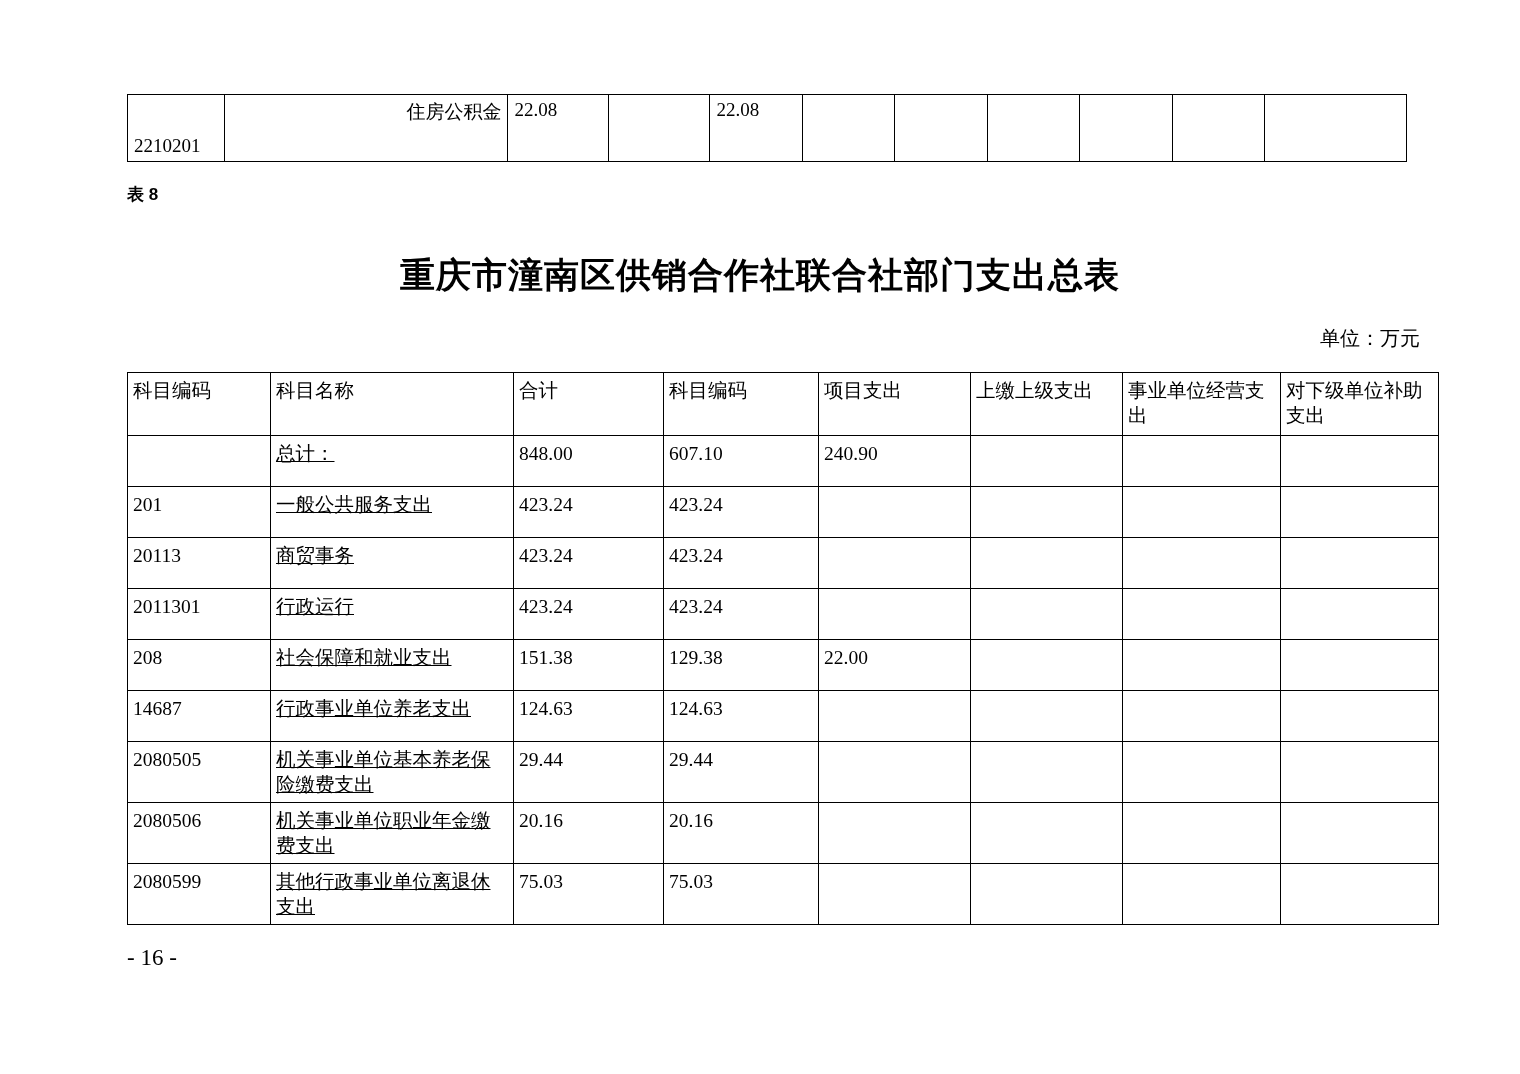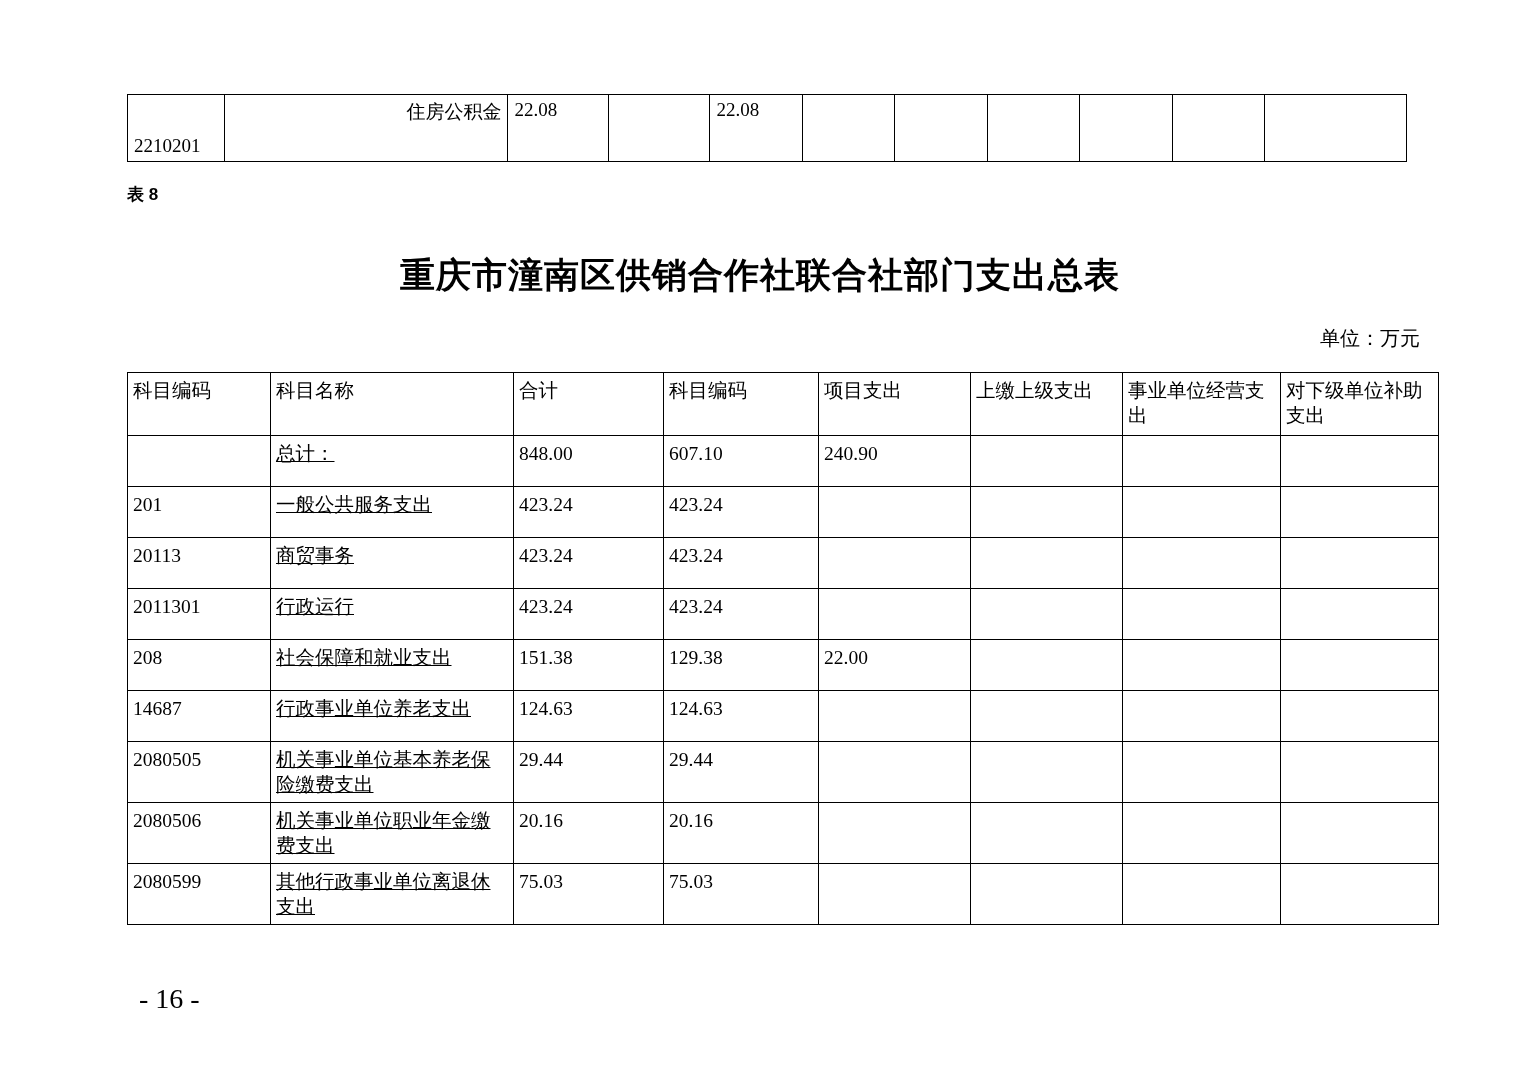--- a/index.html
+++ b/index.html
@@ -114,24 +114,23 @@
 
   .indent1 { padding-left: 24px; }
   .indent2 { padding-left: 44px; }
   .indent3 { padding-left: 60px; }
   .v-bottom { vertical-align: bottom; padding-bottom: 4px; }
 
   
   .page-num {
     position: absolute;
     left: 127px;
-    top: 983px;
-    font-size: 28px;
+    top: 945px;
+    font-size: 23px;
     font-family: "Liberation Serif", "DejaVu Serif", serif;
-    margin-left: 12px;
   }
 </style>
 </head>
 <body>
 
 <div class="page">
 
   <table class="top-table">
     <colgroup>
       <col style="width:90px">

